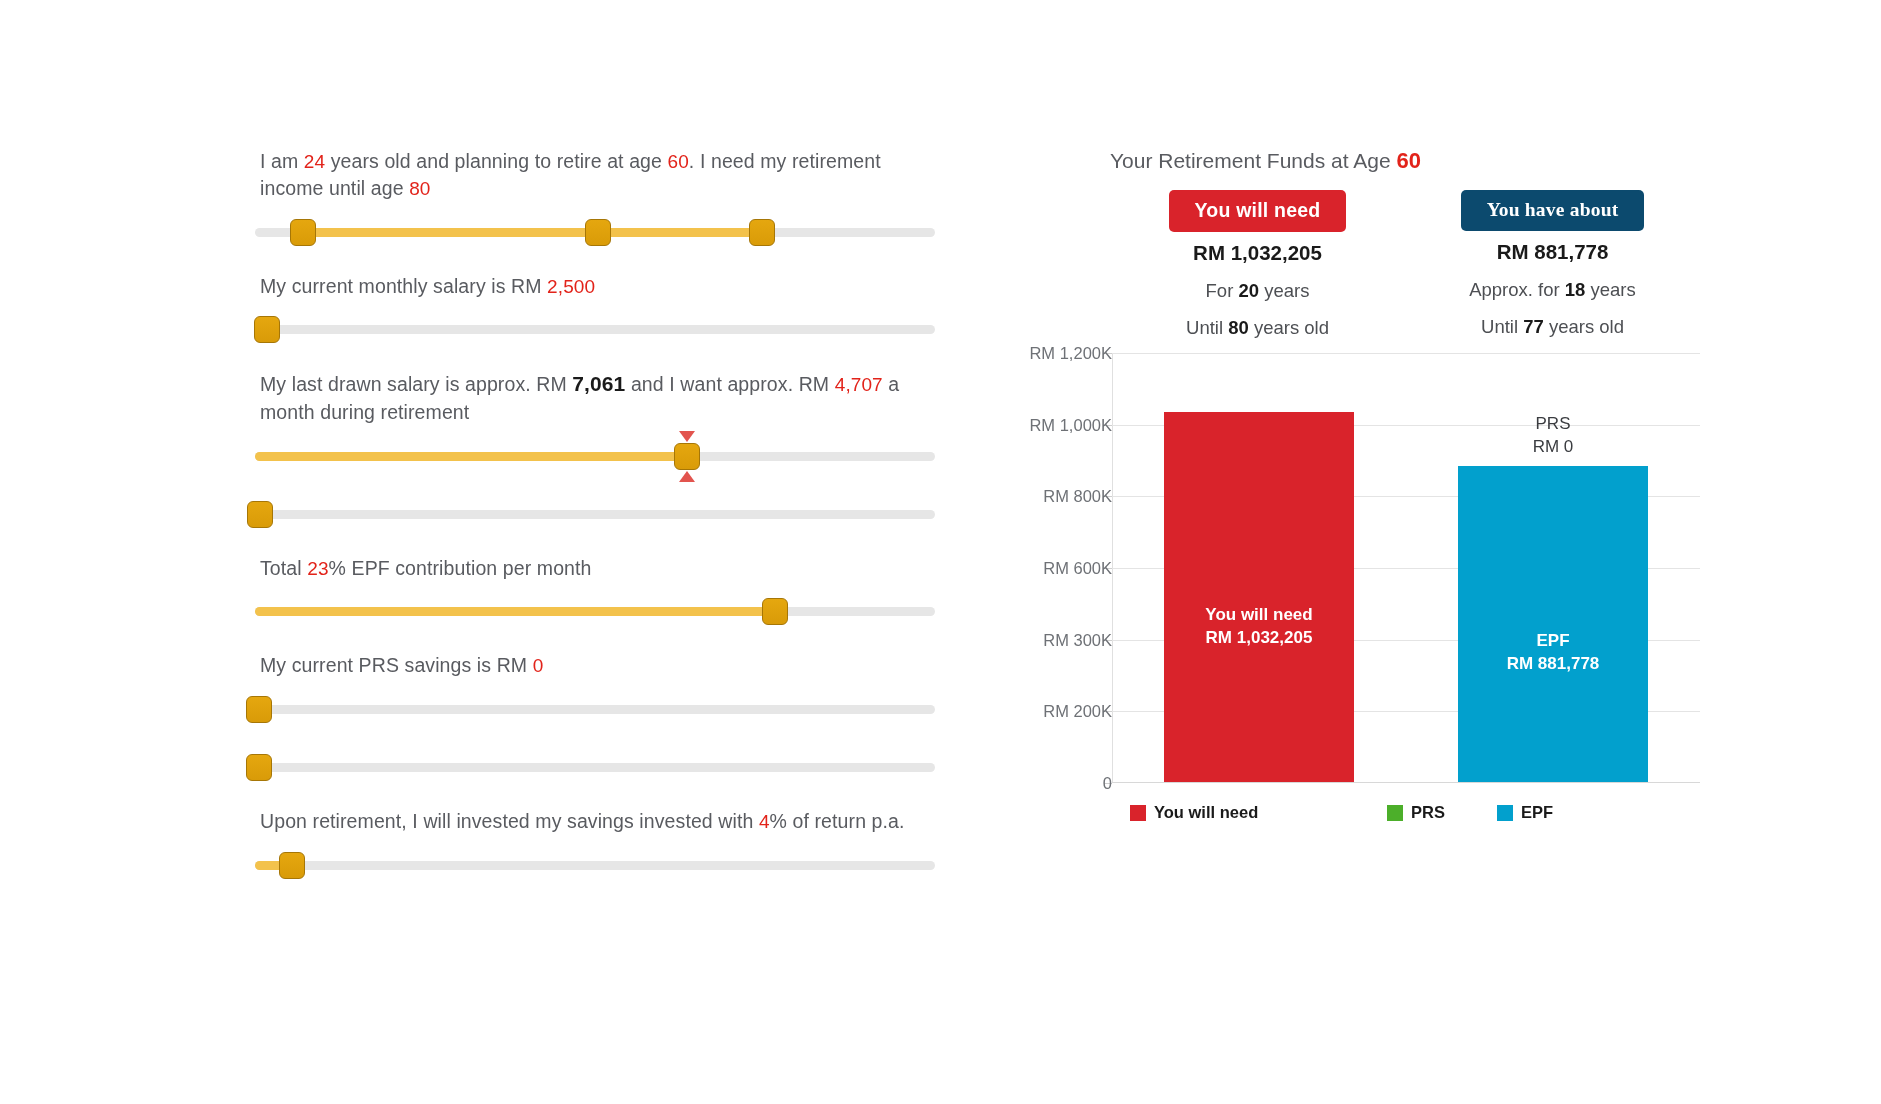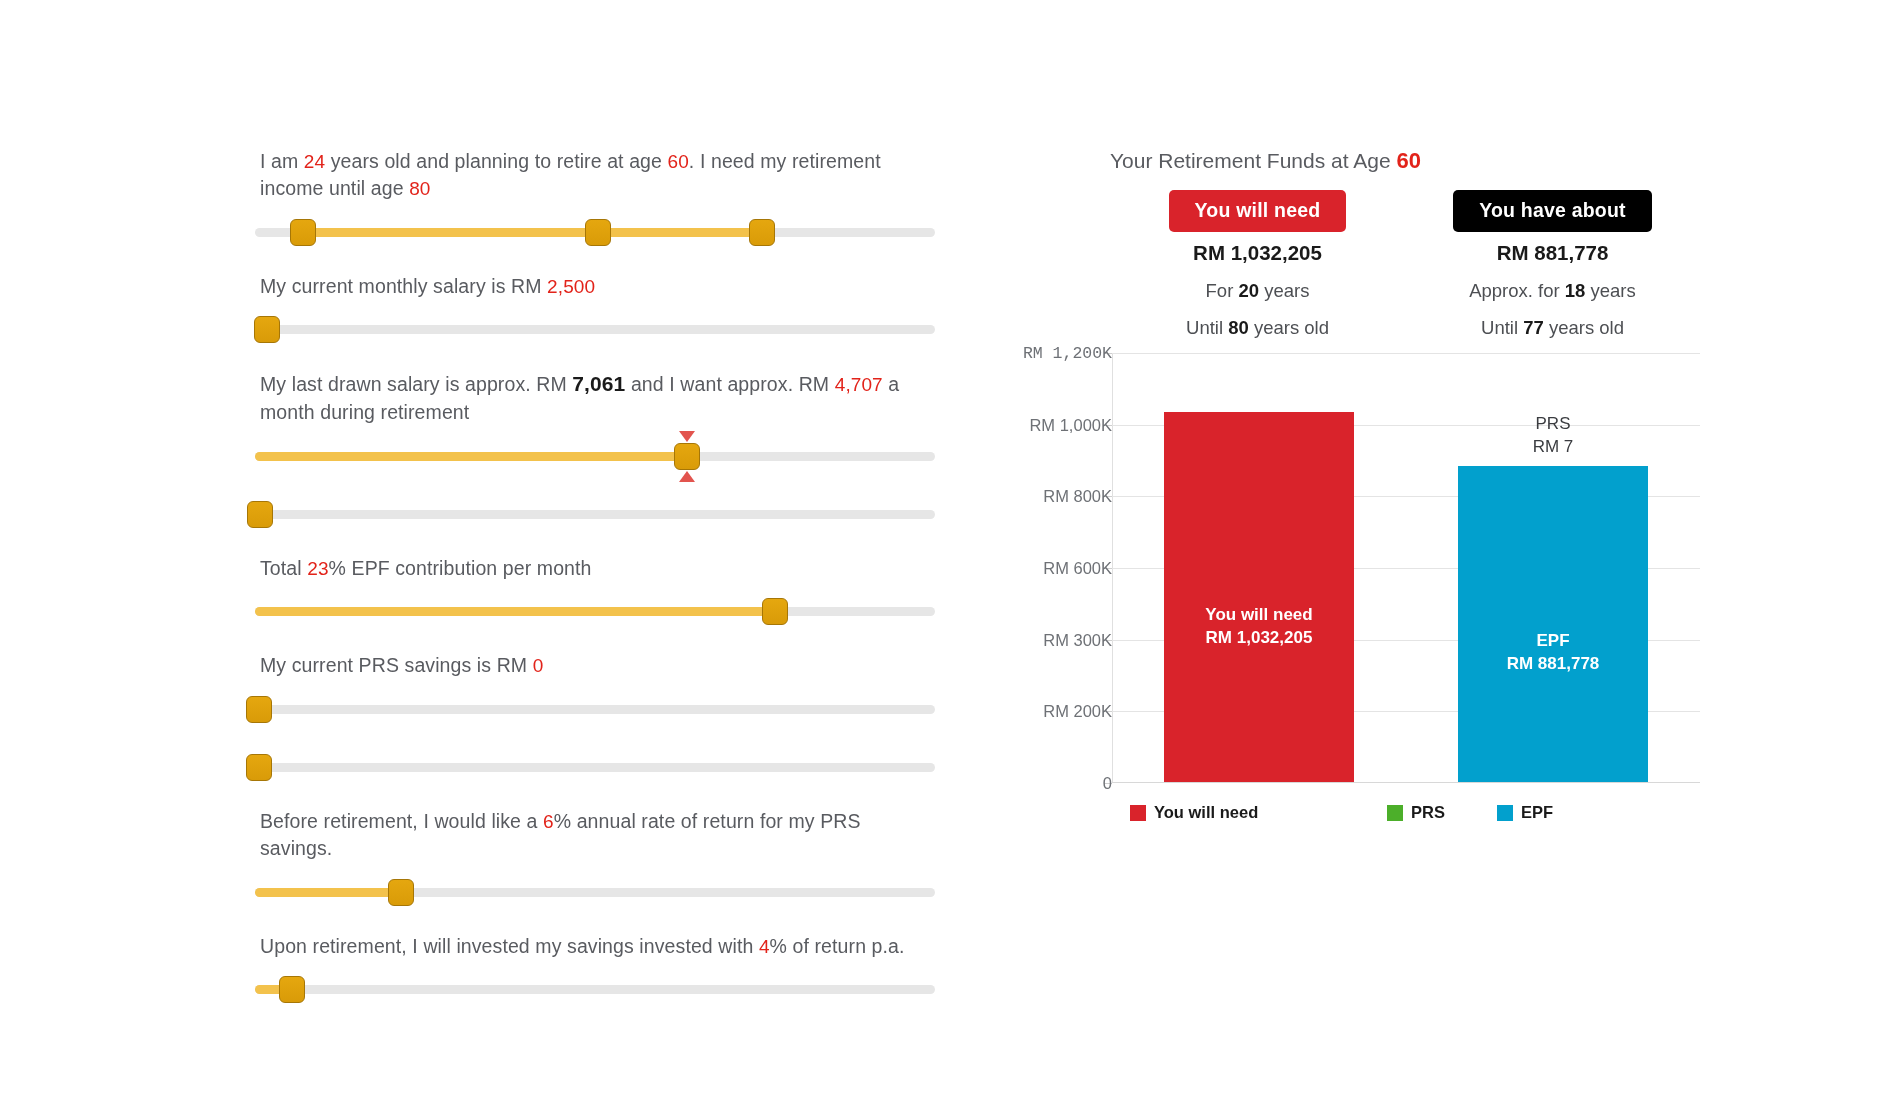--- a/index.html
+++ b/index.html
@@ -118,21 +118,21 @@
   .pill {
     display: inline-block;
     padding: 9px 26px 10px 26px;
     border-radius: 5px;
     color: #fff;
     font-size: 19.5px;
     font-weight: bold;
     letter-spacing: .2px;
   }
   .pill.need  { background: #d9232b; }
-  .pill.have  { background: #000000; }
+  .pill.have  { background: #0c4a6e; font-family: Liberation Serif, serif; }
   .sum-amount {
     font-size: 20.5px;
     font-weight: bold;
     color: #1a1a1a;
     margin-top: 9px;
   }
   .sum-line {
     font-size: 18.5px;
     color: #4d4f53;
     margin-top: 15px;
@@ -280,28 +280,20 @@
       <div class="field-label"><span>My current PRS savings is RM </span><span class="v-red">0</span></div>
       <div class="slider">
         <div class="track"></div>
         <div class="handle" style="left: 0.6%;"></div>
       </div>
     </div>
     <div class="field-group">
       <div class="slider">
         <div class="track"></div>
         <div class="handle" style="left: 0.6%;"></div>
-      </div>
-    </div>
-    <div class="field-group">
-      <div class="field-label"><span>Before retirement, I would like a </span><span class="v-red">6</span><span>% annual rate of return for my PRS savings.</span></div>
-      <div class="slider">
-        <div class="track"></div>
-        <div class="fill" style="left: 0%; width: 21.5%;"></div>
-        <div class="handle" style="left: 21.5%;"></div>
       </div>
     </div>
     <div class="field-group">
       <div class="field-label"><span>Upon retirement, I will invested my savings invested with </span><span class="v-red">4</span><span>% of return p.a.</span></div>
       <div class="slider">
         <div class="track"></div>
         <div class="fill" style="left: 0%; width: 5.5%;"></div>
         <div class="handle" style="left: 5.5%;"></div>
       </div>
     </div>
@@ -350,37 +342,37 @@
       <div class="tickmark" style="top: 215px;"></div>
       <div class="axis-label" style="top: 215px;">RM 600K</div>
       <div class="gridline" style="top: 143.333px;"></div>
       <div class="tickmark" style="top: 143.333px;"></div>
       <div class="axis-label" style="top: 143.333px;">RM 800K</div>
       <div class="gridline" style="top: 71.6667px;"></div>
       <div class="tickmark" style="top: 71.6667px;"></div>
       <div class="axis-label" style="top: 71.6667px;">RM 1,000K</div>
       <div class="gridline" style="top: 0px;"></div>
       <div class="tickmark" style="top: 0px;"></div>
-      <div class="axis-label" style="top: 0px; font-family: Liberation Mono, monospace;">RM 1,200K</div>
+      <div class="axis-label" style="top: 0px;">RM 1,200K</div>
       <div id="x-axis-line"></div>
       <div class="bar need" style="left: 164px; width: 190px; height: 369.873px;">
         <div class="bar-inner-label" style="top: 192.334px;">
           <div>You will need</div>
           <div>RM 1,032,205</div>
         </div>
       </div>
       <div class="bar epf" style="left: 458px; width: 190px; height: 315.97px;">
         <div class="bar-inner-label" style="top: 164.305px;">
           <div>EPF</div>
           <div>RM 881,778</div>
         </div>
       </div>
       <div class="bar-top-label" style="left: 458px; width: 190px; bottom: 323.97px;">
         <div>PRS</div>
-        <div>RM 7</div>
+        <div>RM 0</div>
       </div>
     </div>
 
   <div id="chart-legend">
       <div class="legend-item" style="left: 130px;">
         <span class="legend-swatch" style="background: rgb(217, 35, 43);"></span>
         <span>You will need</span>
       </div>
       <div class="legend-item" style="left: 387px;">
         <span class="legend-swatch" style="background: rgb(76, 175, 42);"></span>

